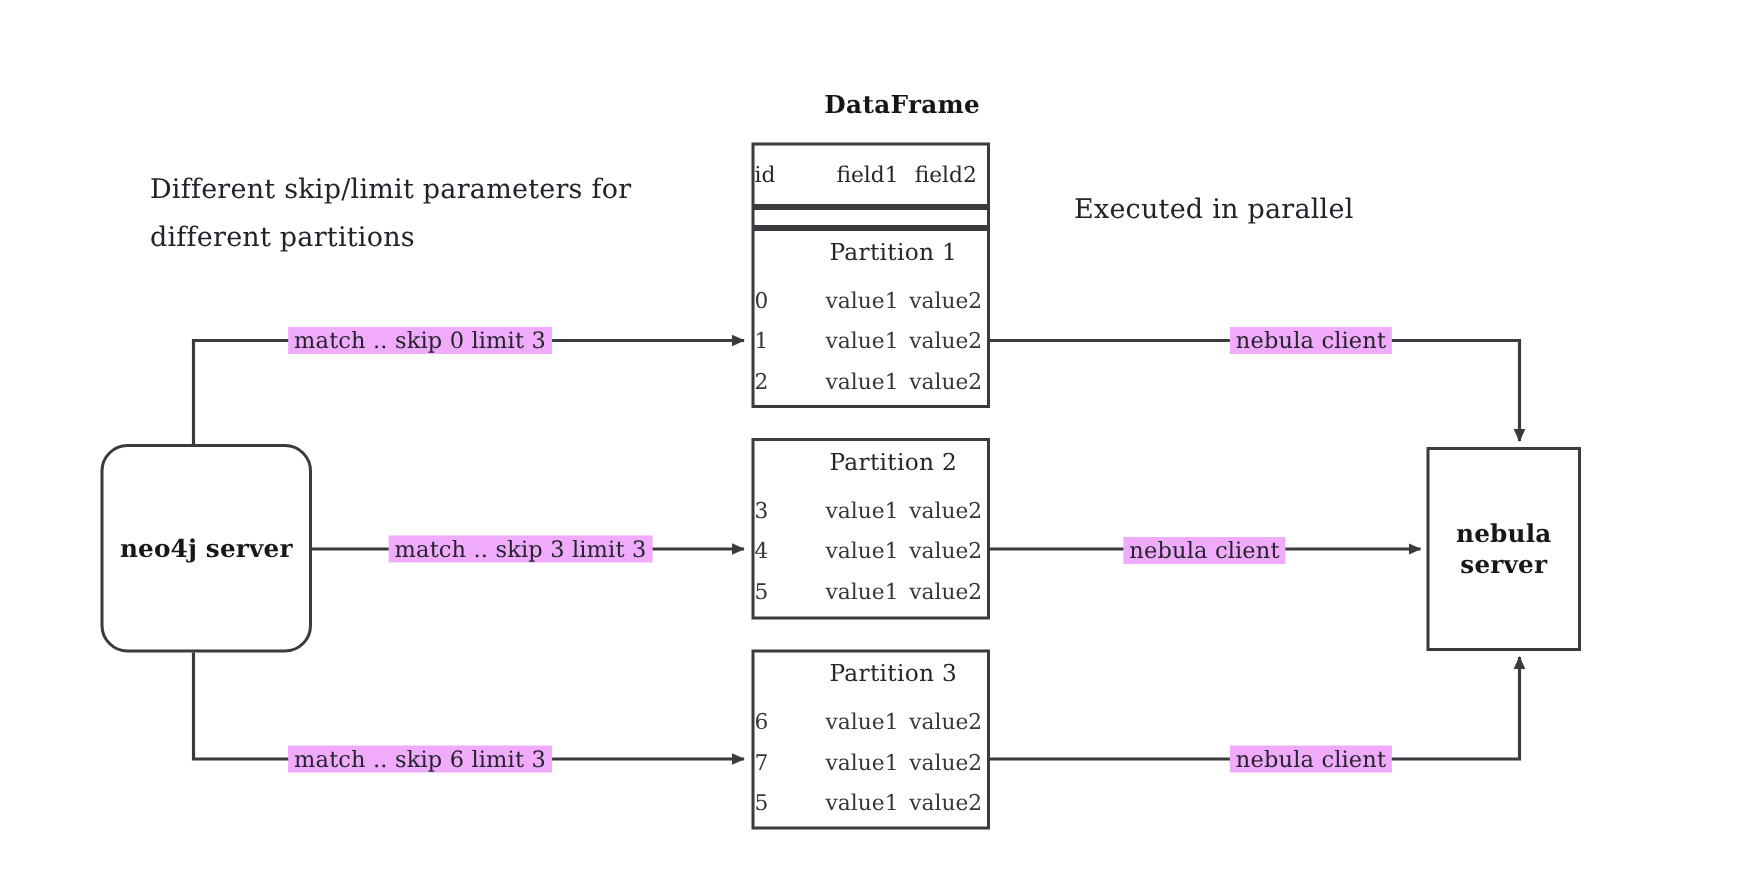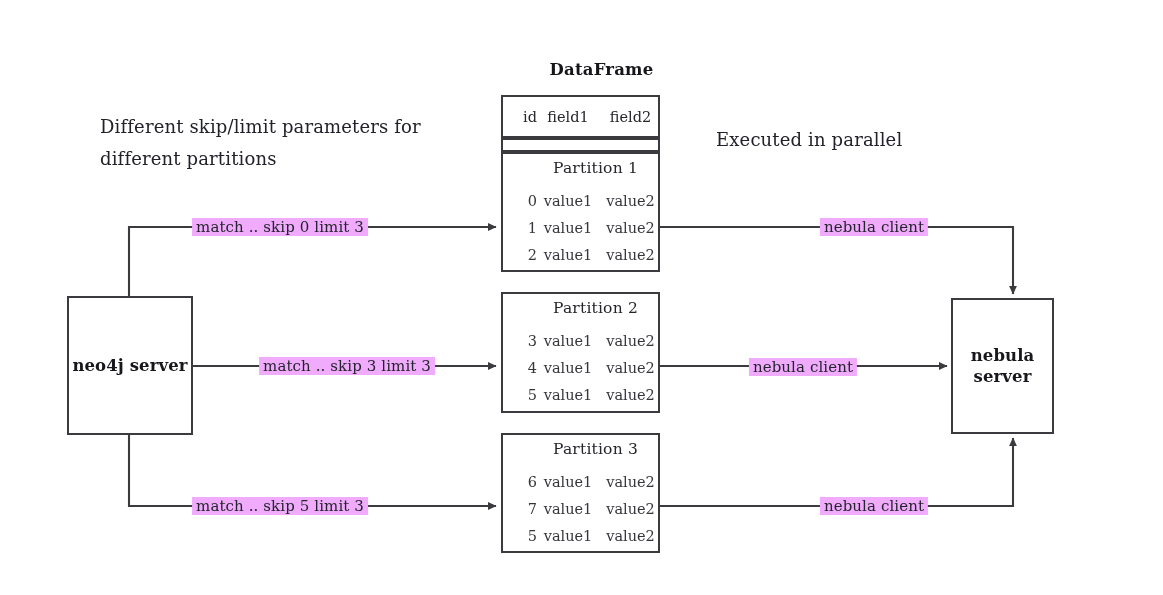--- a/index.html
+++ b/index.html
@@ -36,21 +36,21 @@
     align-items: center;
     justify-content: center;
     text-align: center;
     font-weight: bold;
     font-size: 16.5px;
     line-height: 1.28;
     letter-spacing: .1px;
     color: #18181c;
   }
 
-  #neo4j-server-box { left: 67px;  top: 296px; width: 126px; height: 139px; }
+  #neo4j-server-box { left: 67px;  top: 296px; width: 141px; height: 139px; border-radius: 18px; }
   #nebula-server-box { left: 951px; top: 298px; width: 103px; height: 136px; }
 
   
   #dataframe-title {
     position: absolute;
     left: 522px;
     top: 60px;
     width: 159px;
     text-align: center;
     font-weight: bold;
@@ -79,22 +79,22 @@
     left: 0;
     width: 159px;
     height: 27px;
     display: flex;
     align-items: center;
     font-size: 14.5px;
     color: #35353b;
   }
   .df-header-row { font-size: 14.5px; color: #25252b; }
 
-  .col-id     { width: 34px; text-align: right; }
-  .col-field1 { width: 62px; text-align: center; }
+  .col-id     { width: 34px; text-align: left; }
+  .col-field1 { width: 62px; text-align: right; }
   .col-field2 { width: 63px; text-align: center; }
 
   .partition-title {
     position: absolute;
     left: 13px;
     top: 5px;
     width: 159px;
     text-align: center;
     font-size: 15.5px;
     color: #25252b;
@@ -230,19 +230,19 @@
     </div>
     <div class="df-row" style="top:87px;">
       <div class="col-id">5</div>
       <div class="col-field1">value1</div>
       <div class="col-field2">value2</div>
     </div>
   </div>
 
   <div class="edge-label" style="left:280px; top:227px;">match .. skip 0 limit 3</div>
   <div class="edge-label" style="left:347px; top:366px;">match .. skip 3 limit 3</div>
-  <div class="edge-label" style="left:280px; top:506px;">match .. skip 5 limit 3</div>
+  <div class="edge-label" style="left:280px; top:506px;">match .. skip 6 limit 3</div>
 
   <div class="edge-label" style="left:874px; top:227px;">nebula client</div>
   <div class="edge-label" style="left:803px; top:367px;">nebula client</div>
   <div class="edge-label" style="left:874px; top:506px;">nebula client</div>
 
 </div>
 
 </body></html>

